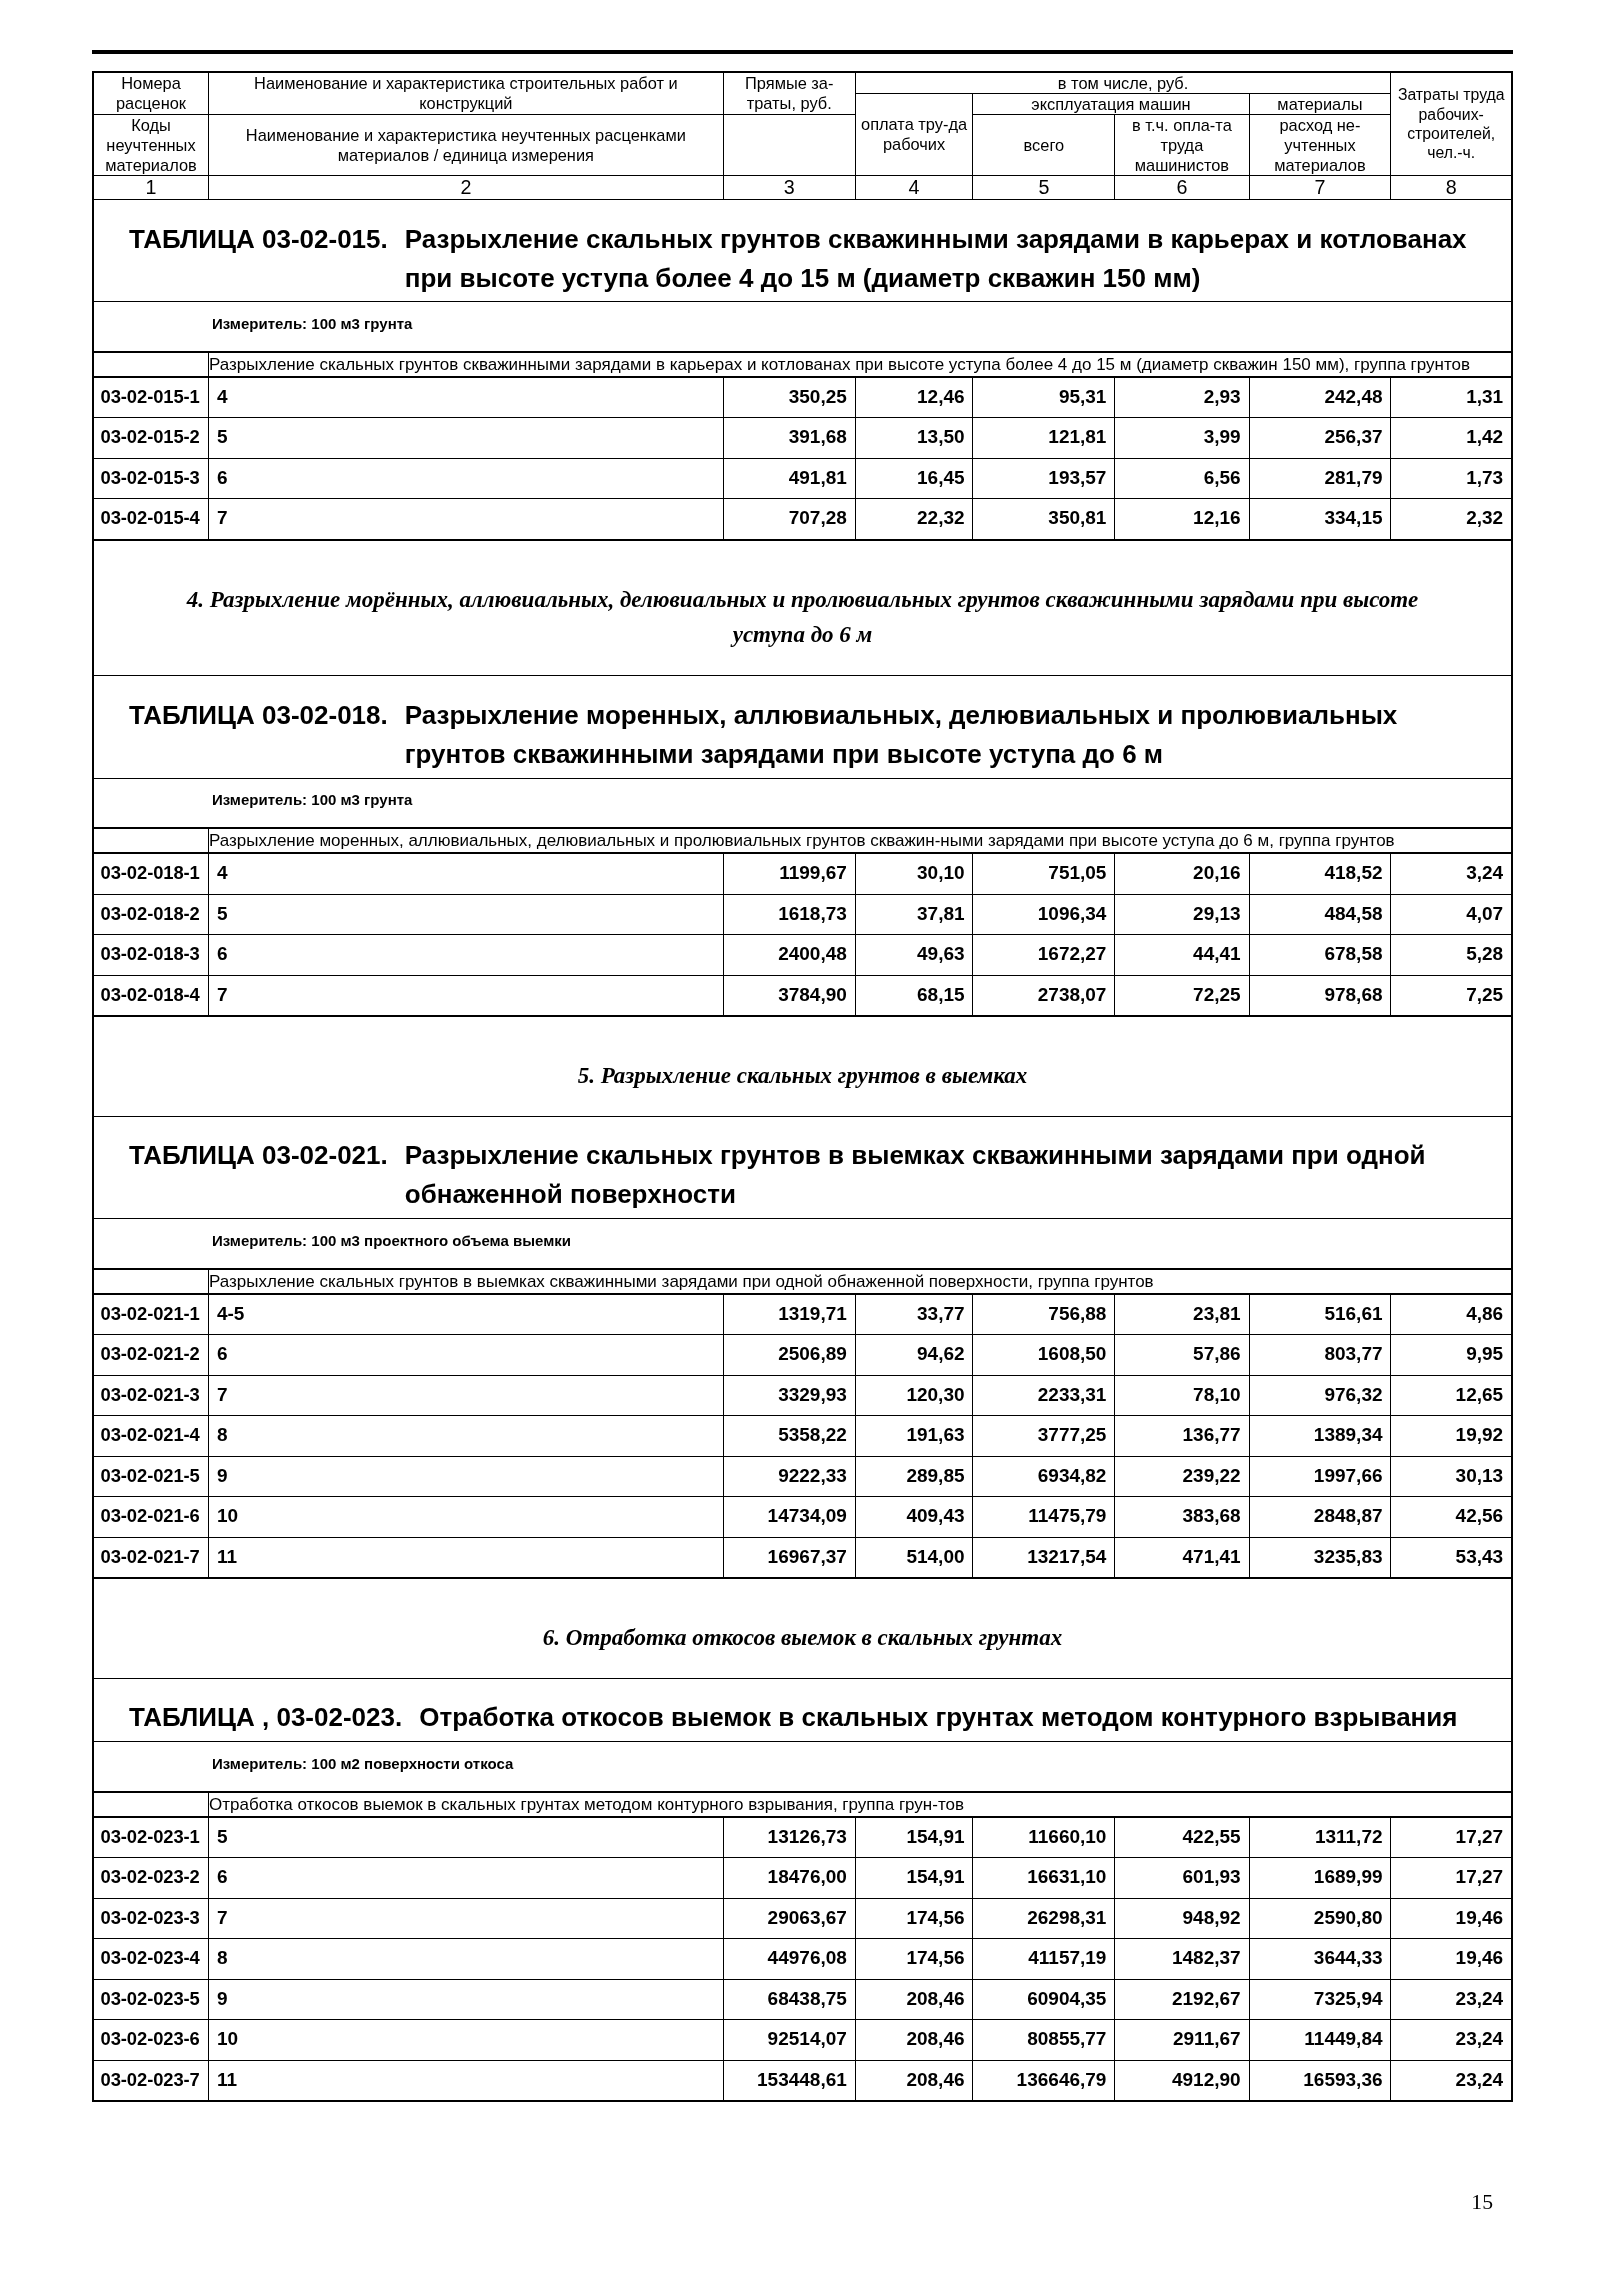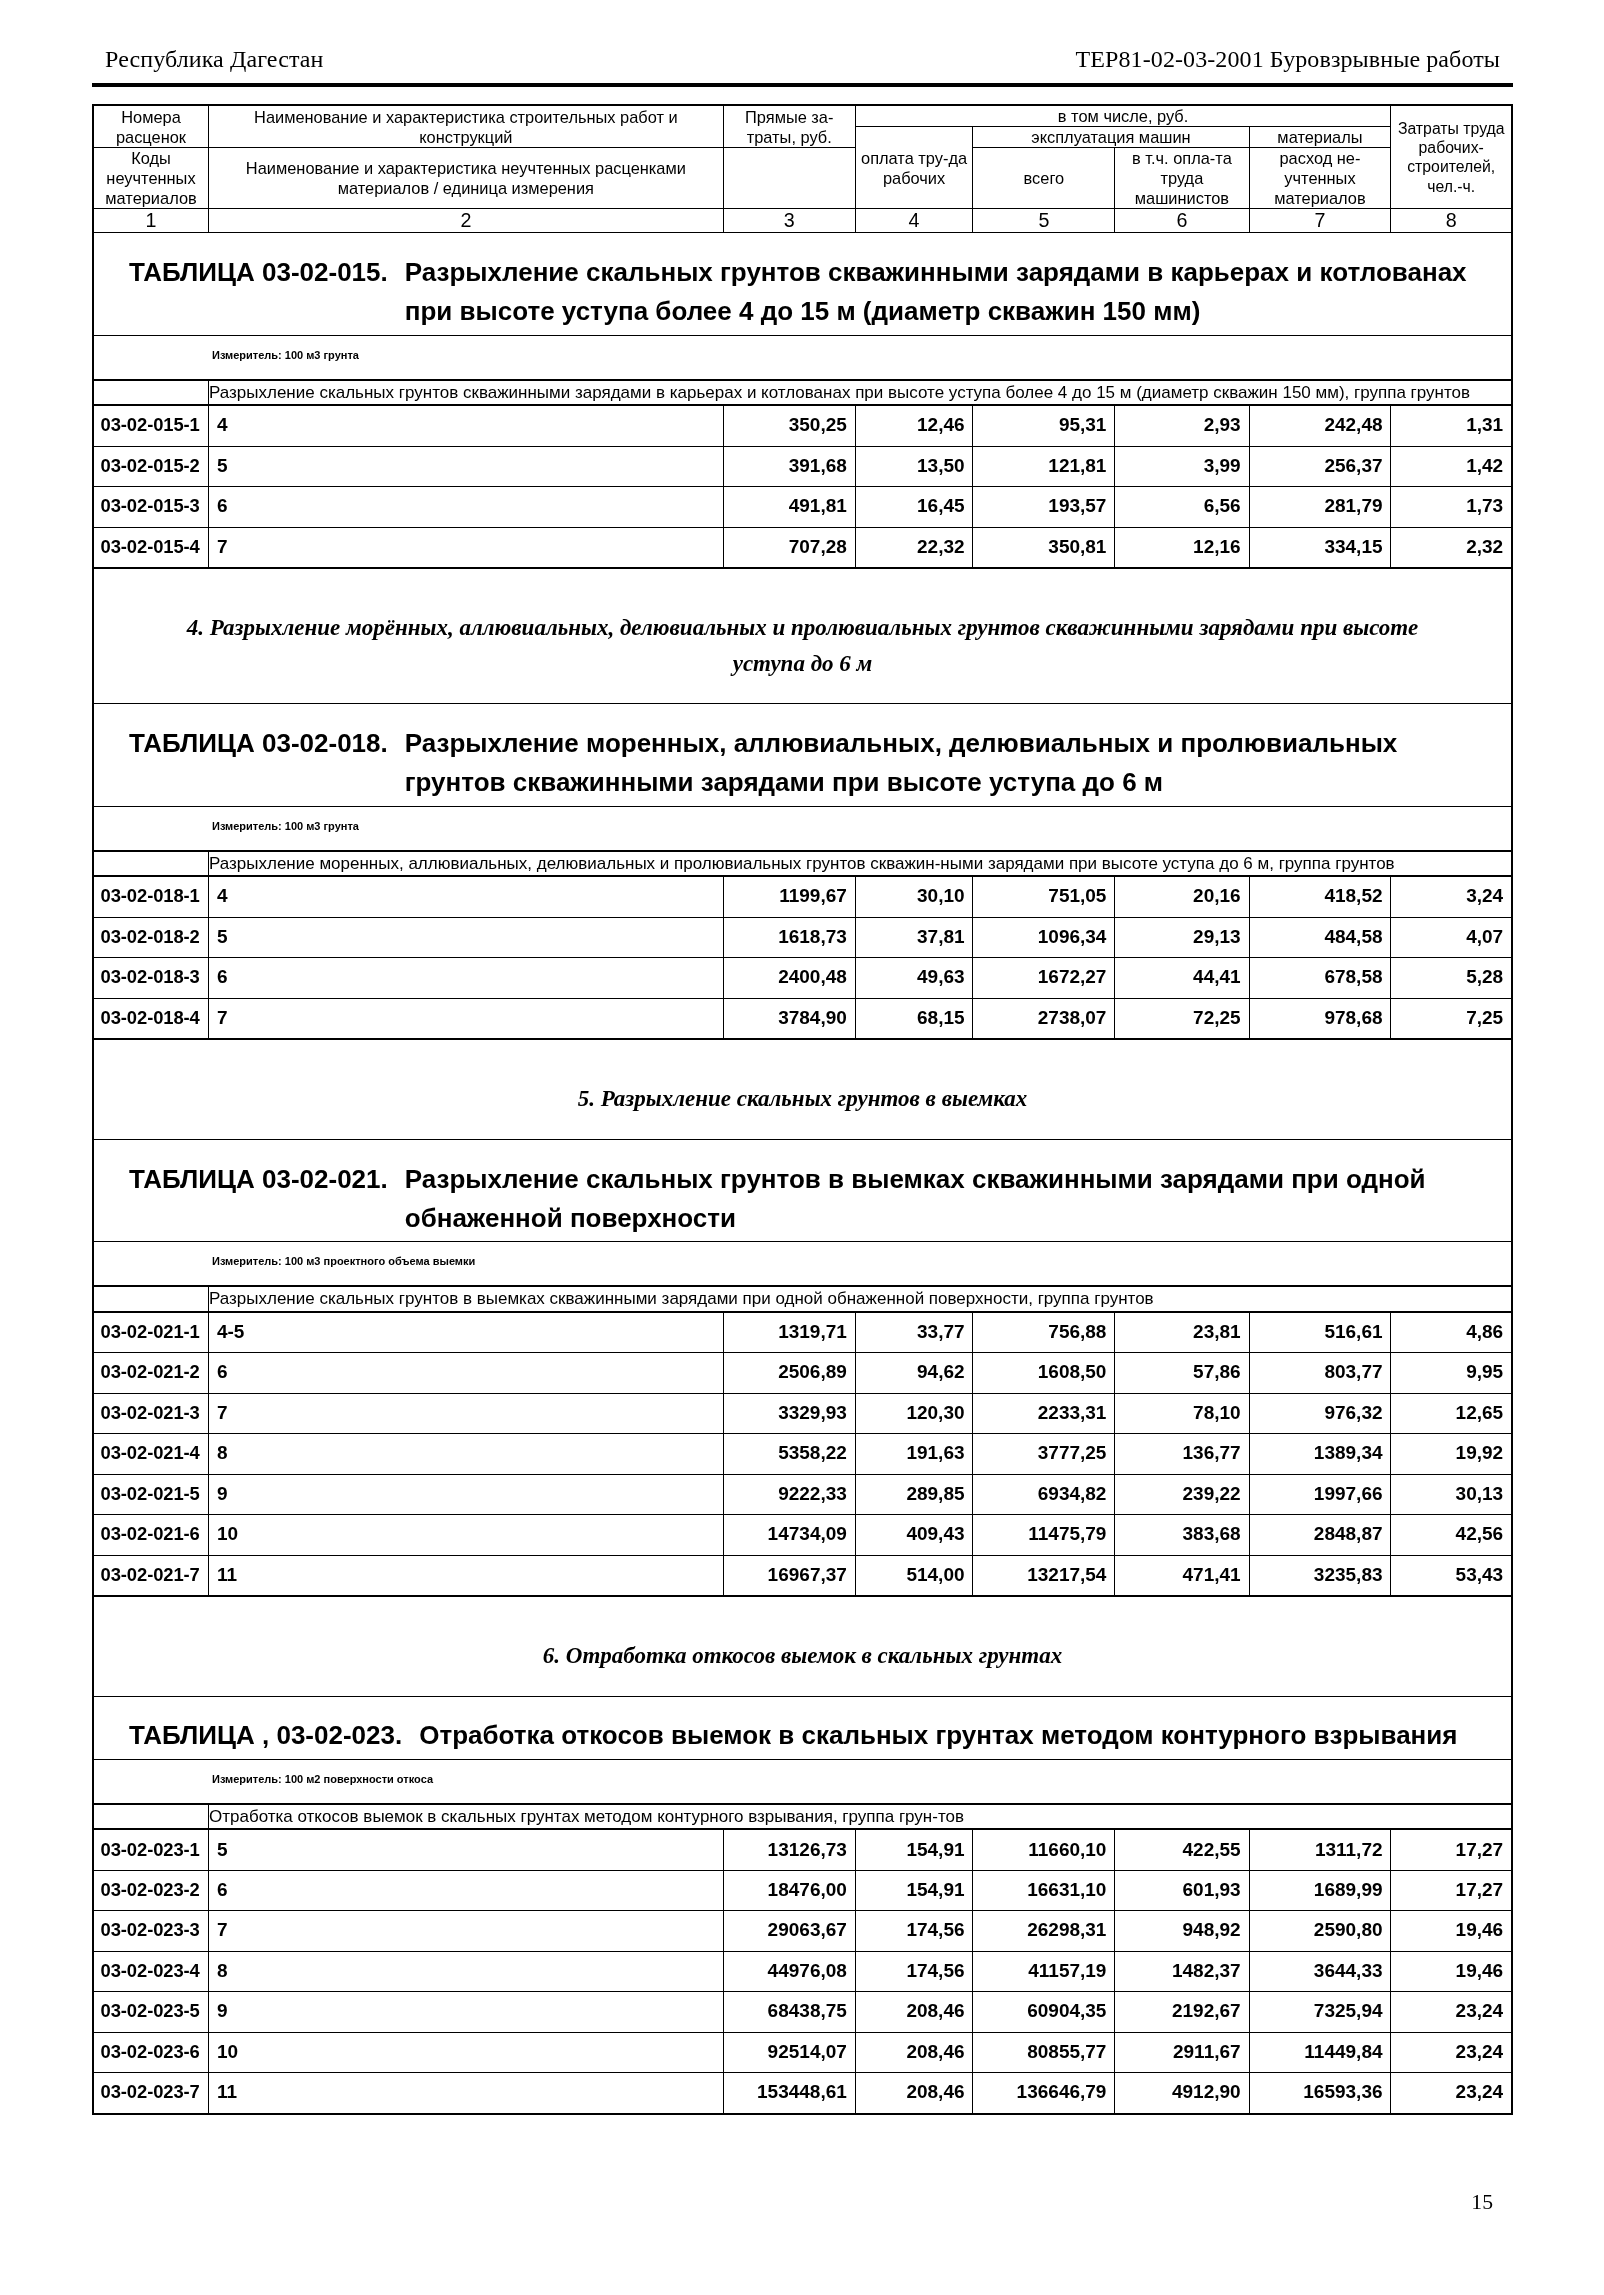--- a/index.html
+++ b/index.html
@@ -83,21 +83,21 @@
     font-weight:700;
     font-size:26px;
     line-height:1.50;
     padding:19.7px 26px 3.9px 35px;
     display:flex;
   }
   .tbl-title .lbl{white-space:nowrap;padding-right:17px;}
   .tbl-title .txt{display:block;}
 
   .meter{
-    font-weight:700;font-size:11px;
+    font-weight:700;font-size:15px;
     padding:11.8px 0 17px 118px;
     line-height:1.3;
   }
   .sect-head{
     font-family:"Liberation Serif", serif;
     font-style:italic;font-weight:700;
     font-size:23px;
     text-align:center;
     line-height:1.55;
     padding:41px 79px 22px 79px;
@@ -131,24 +131,20 @@
     right:112px;bottom:80px;
     font-family:"Liberation Serif", serif;
     font-size:21.7px;
   }
 </style>
 </head>
 <body>
 
 <div class="page">
 
-  <div class="runhead">
-    <div class="left">Республика Дагестан</div>
-    <div class="right">ТЕР81-02-03-2001 Буровзрывные работы</div>
-  </div>
   <div class="rule"></div>
 
   <table class="doc outer">
     <colgroup>
       <col class="c1">
         <col class="c2">
         <col class="c3">
         <col class="c4">
       <col class="c5">
         <col class="c6">

